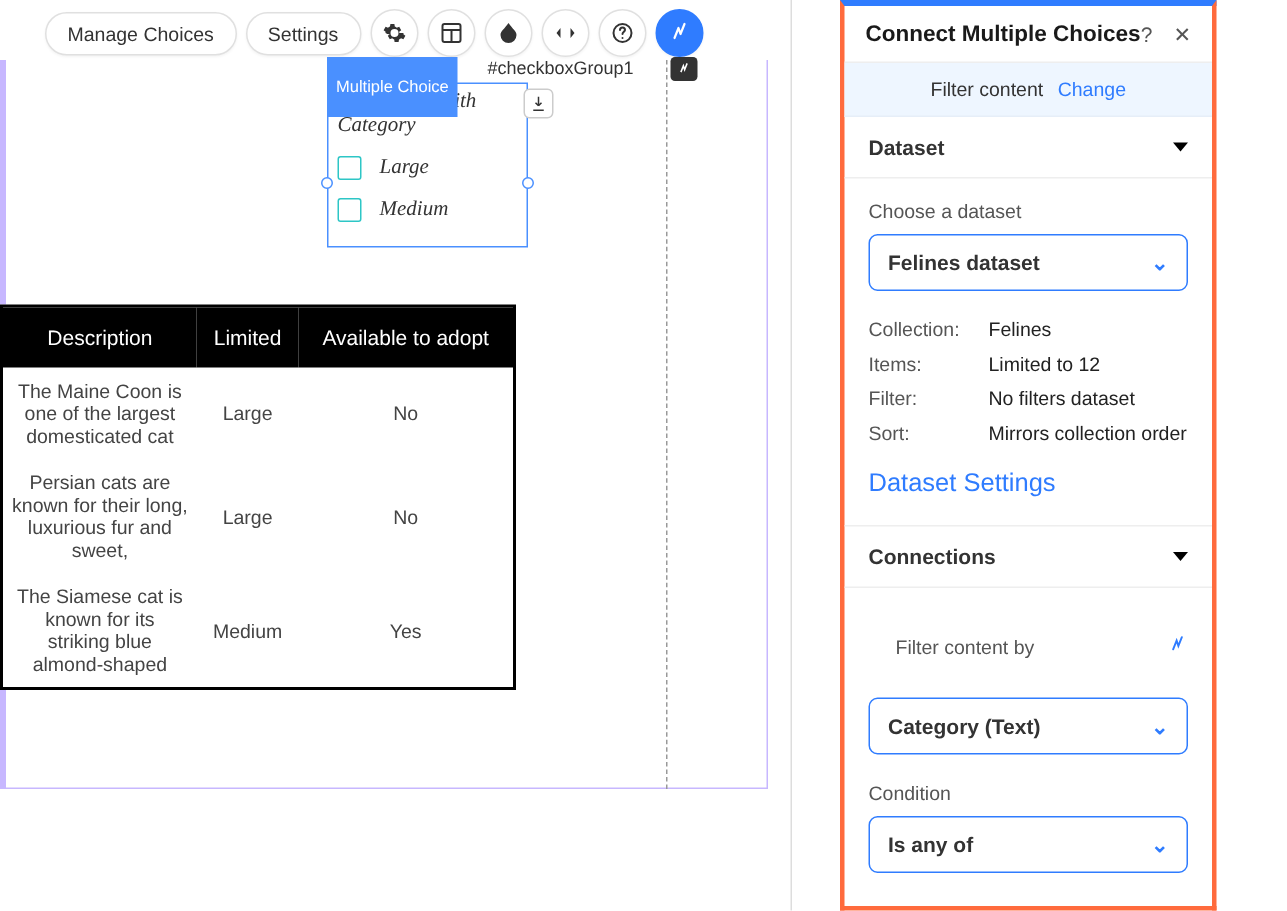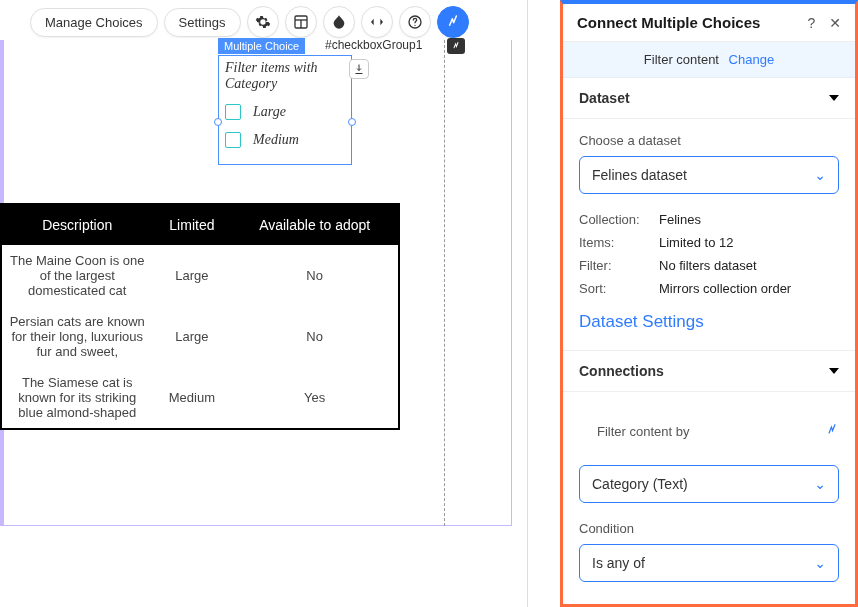--- a/index.html
+++ b/index.html
@@ -53,21 +53,21 @@
     position: absolute;
     left: 218px; top: 55px;
     width: 134px;
     border: 1px solid #4a90ff;
     background:#fff;
   }
   .cg-header {
     background:#4a90ff;
     color:#fff;
     font-size:11px;
-    padding:2px 6px;
+    padding:14px 6px;
     position:absolute;
     top:-18px; left:-1px;
   }
   .cg-id {
     position:absolute;
     top:-18px; left:106px;
     font-size:12px;
     color:#333;
     white-space:nowrap;
   }
@@ -121,21 +121,21 @@
   .dashed-divider {
     position:absolute;
     left:444px; top:40px;
     width:0; height:486px;
     border-left:1px dashed #999;
   }
 
   .table-wrap {
     position:absolute;
     left:0; top:203px;
-    width:400px;
+    width:344px;
     border:2px solid #000;
     background:#fff;
   }
   table { width:100%; border-collapse:collapse; }
   thead th {
     background:#000; color:#fff;
     font-weight:400;
     padding:12px 6px;
     font-size:14px;
     text-align:center;
@@ -155,21 +155,21 @@
     border-left:4px solid #c7b7ff;
     border-right:1px solid #c7b7ff;
     border-bottom:1px solid #c7b7ff;
     pointer-events:none;
   }
 
   
   .panel {
     position:absolute;
     left:560px; top:0;
-    width:298px; height:607px;
+    width:251px; height:607px;
     border-left:3px solid #ff6b3d;
     border-right:3px solid #ff6b3d;
     border-bottom:3px solid #ff6b3d;
     border-top:4px solid #2f7cff;
     background:#fff;
     display:flex;
     flex-direction:column;
   }
   .panel-header {
     padding:10px 14px;
@@ -200,20 +200,21 @@
   .select {
     border:1px solid #2f7cff;
     border-radius:6px;
     padding:10px 12px;
     display:flex;
     justify-content:space-between;
     align-items:center;
     font-size:14px;
     cursor:pointer;
     background:#fff;
+    font-weight:bold;
   }
   .select .chev{ color:#2f7cff;}
   .kv { display:flex; font-size:13px; margin:8px 0; }
   .kv .k{ width:80px; color:#555;}
   .kv .v{ color:#222;}
   .link { color:#2f7cff; font-size:17px; cursor:pointer; display:inline-block; margin-top:8px;}
   .row-between{display:flex;justify-content:space-between;align-items:center;}
   .sync-icon{color:#2f7cff;}
   .caret{width:0;height:0;border-left:5px solid transparent;border-right:5px solid transparent;border-top:6px solid #000;}
 </style>

